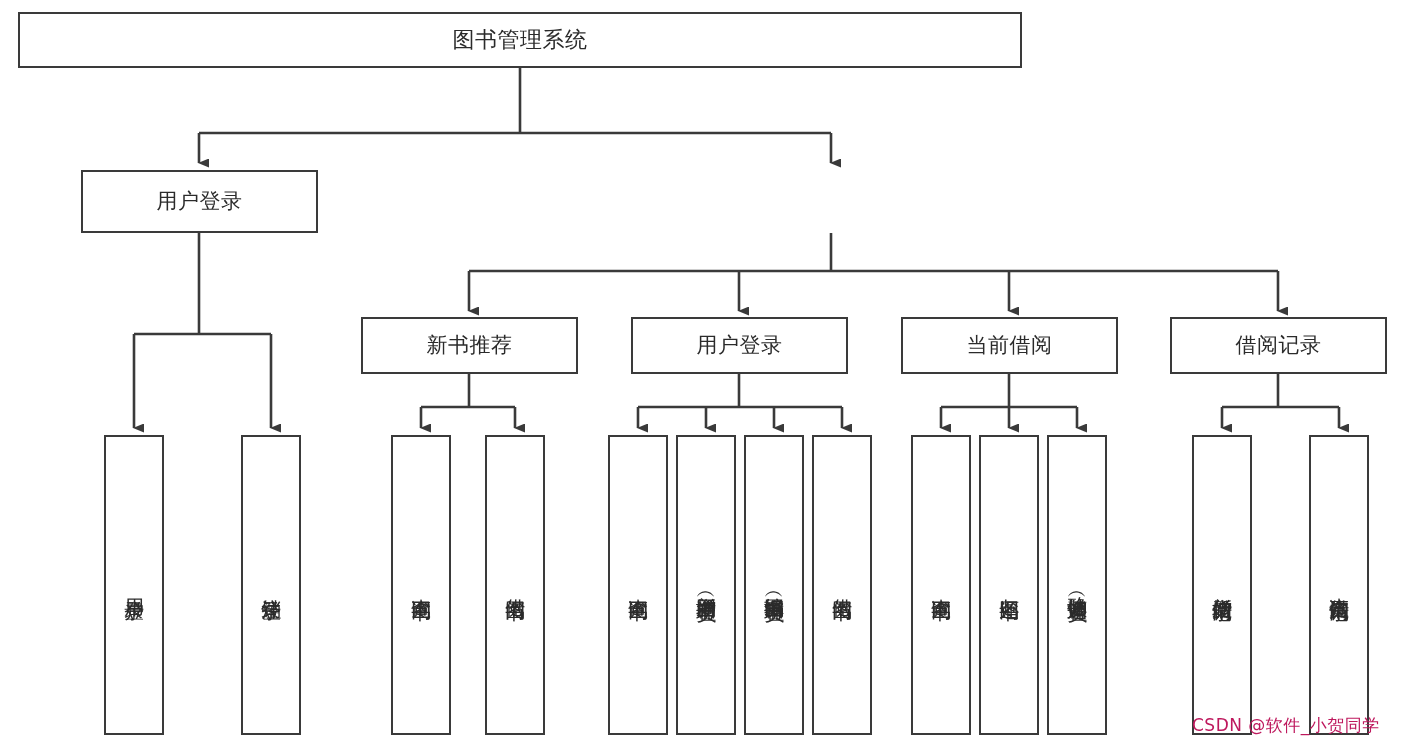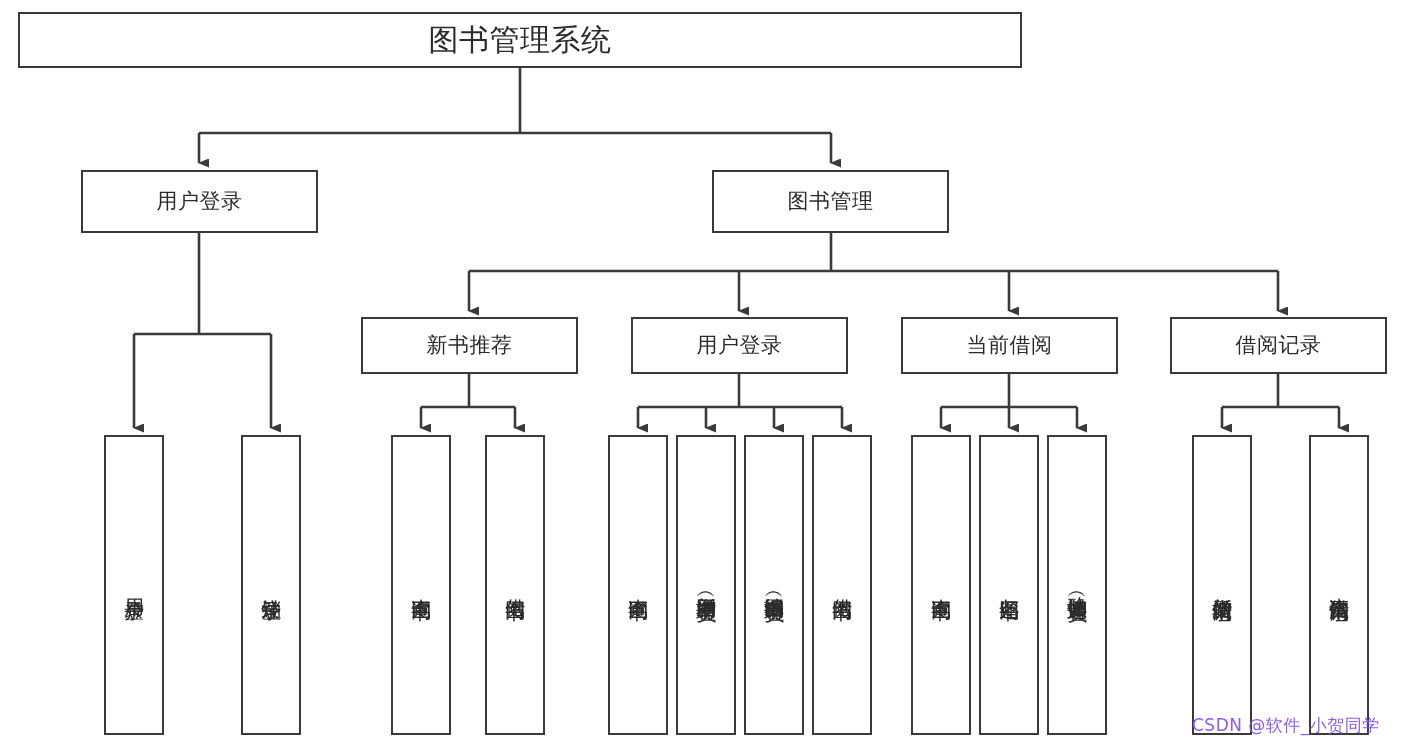--- a/index.html
+++ b/index.html
@@ -47,26 +47,26 @@
     font-size: 20px;
     line-height: 1.28;
     color: #2b2b2b;
     writing-mode: vertical-rl;
     text-orientation: upright;
     letter-spacing: 1px;
     white-space: nowrap;
     max-height: 100%;
   }
   .root-label {
-    font-size: 30px;
+    font-size: 22px;
   }
   .watermark {
     position: absolute;
     font-size: 17px;
-    color: #8b5cf6;
+    color: #be185d;
     white-space: nowrap;
     letter-spacing: 0.5px;
     pointer-events: none;
   }
 </style>
 </head>
 <body>
 
 <div id="diagram-root">
 
@@ -123,23 +123,20 @@
   </svg>
 
   <div class="node-box" style="left:18px; top:12px; width:1004px; height:56px;">
     <span class="node-label-h root-label">图书管理系统</span>
   </div>
 
   <div class="node-box" style="left:81px; top:170px; width:237px; height:63px;">
     <span class="node-label-h">用户登录</span>
   </div>
 
-  <div class="node-box" style="left:712px; top:170px; width:237px; height:63px;">
-    <span class="node-label-h">图书管理</span>
-  </div>
 
   <div class="node-box" style="left:361px; top:317px; width:217px; height:57px;font-family:Liberation Serif, serif;">
     <span class="node-label-h">新书推荐</span>
   </div>
 
   <div class="node-box" style="left:631px; top:317px; width:217px; height:57px;">
     <span class="node-label-h">用户登录</span>
   </div>
 
   <div class="node-box" style="left:901px; top:317px; width:217px; height:57px;">

